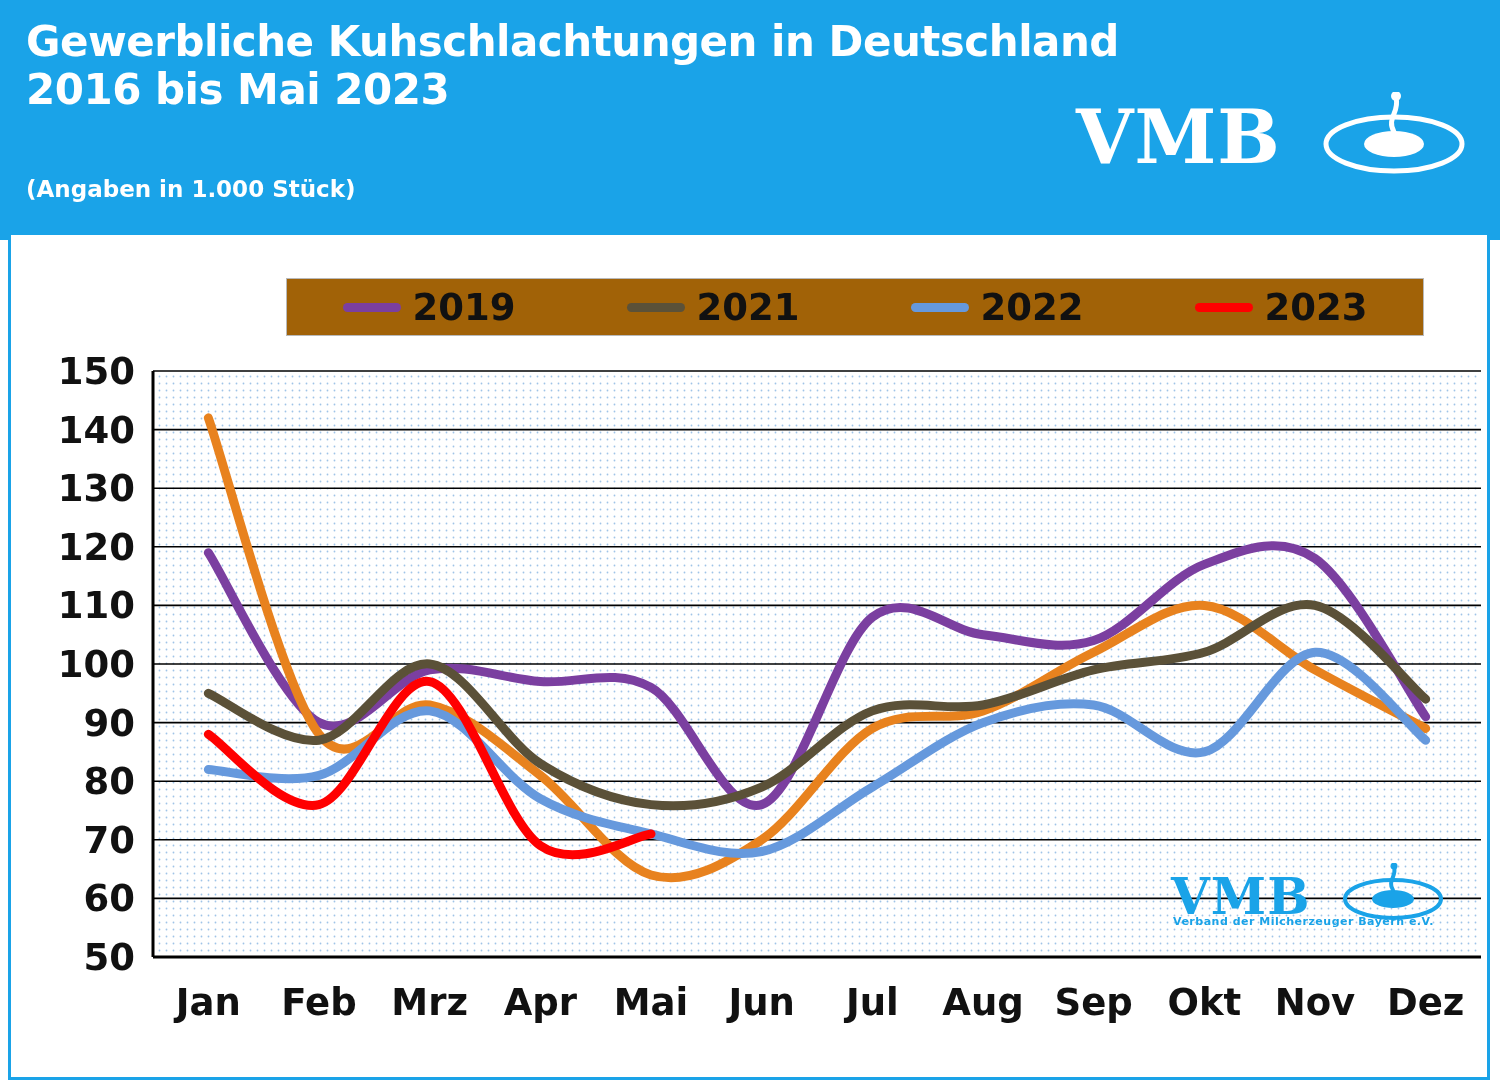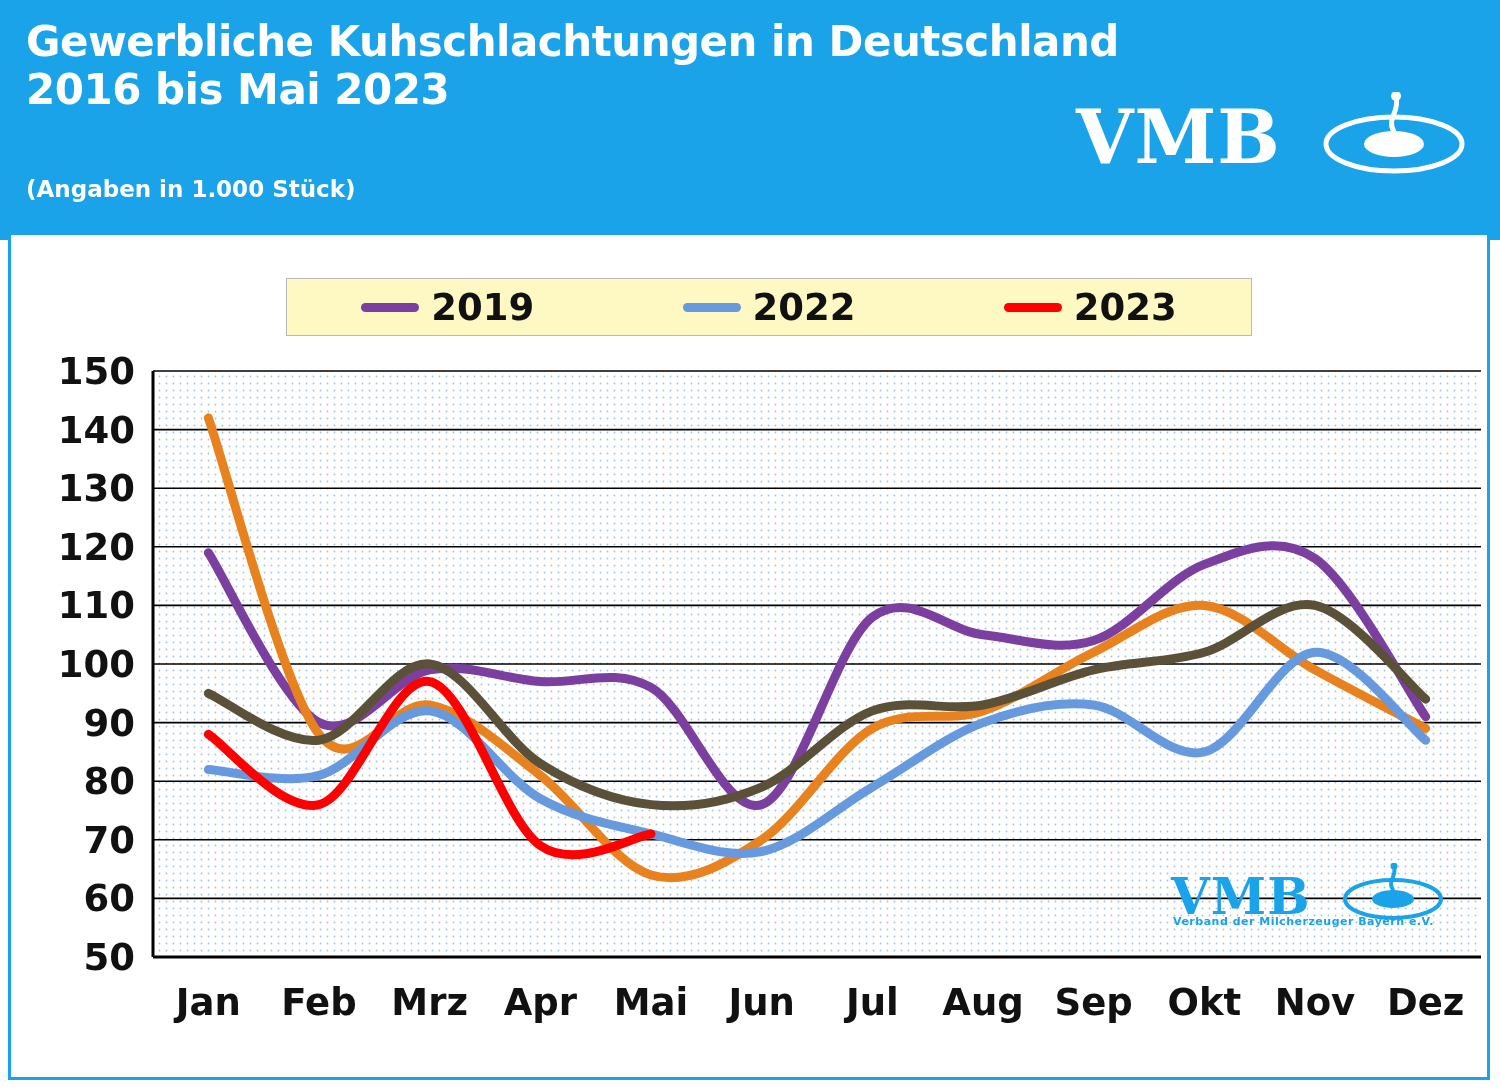--- a/index.html
+++ b/index.html
@@ -47,23 +47,23 @@
     position:absolute;left:8px;top:232px;
     width:1482px;height:848px;
     border:3px solid #1aa3e8;
     background:#ffffff;
     box-sizing:border-box;
   }
 
   
   .legend{
     position:absolute;left:286px;top:278px;
-    width:966px;height:58px;
+    width:1138px;height:58px;
     border:1px solid #b9b9b9;
-    background:#fef9c3;
+    background:#a16207;
     display:flex;align-items:center;justify-content:space-around;
     box-sizing:border-box;
   }
   .legend-item{display:flex;align-items:center;gap:12px;}
   .legend-swatch{width:58px;height:9px;border-radius:5px;display:block;}
   .legend-label{
     font-size:37px;font-weight:bold;color:#111;
     font-family:"DejaVu Sans", sans-serif;
   }
 
@@ -183,20 +183,24 @@
       </svg>
     </div>
   </div>
 
   <div class="legend" id="legend">
       <div class="legend-item">
         <span class="legend-swatch" style="background: rgb(123, 63, 160);"></span>
         <span class="legend-label">2019</span>
       </div>
       <div class="legend-item">
+        <span class="legend-swatch" style="background: rgb(91, 81, 56);"></span>
+        <span class="legend-label">2021</span>
+      </div>
+      <div class="legend-item">
         <span class="legend-swatch" style="background: rgb(102, 153, 221);"></span>
         <span class="legend-label">2022</span>
       </div>
       <div class="legend-item">
         <span class="legend-swatch" style="background: rgb(255, 0, 0);"></span>
         <span class="legend-label">2023</span>
       </div>
     </div>
 
 </div>

